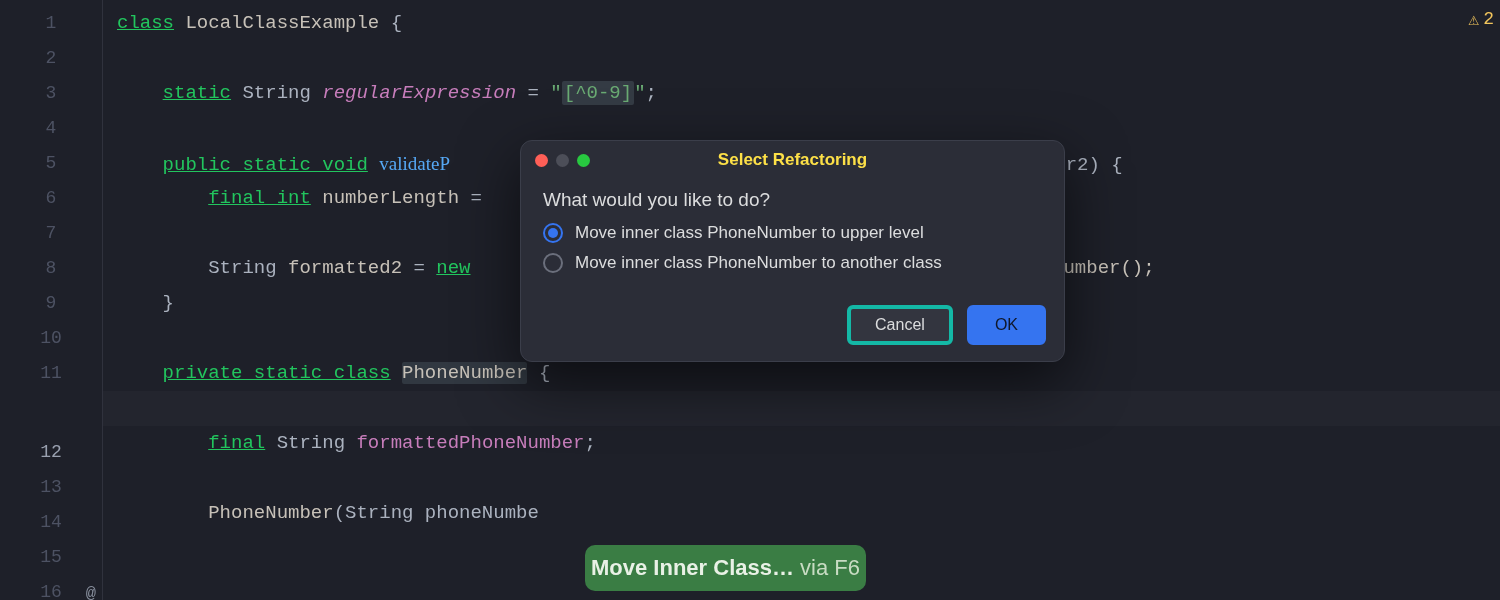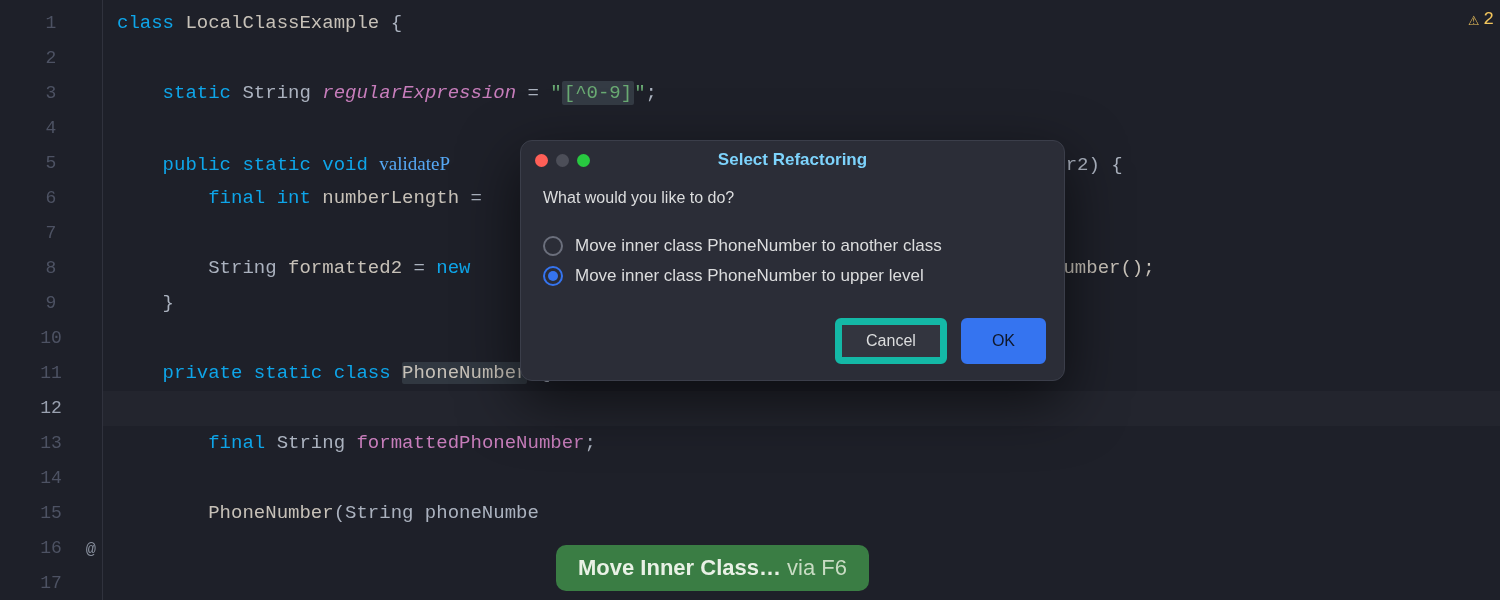--- a/index.html
+++ b/index.html
@@ -16,32 +16,32 @@
 .gutter {
   width: 103px;
   padding-top: 6px;
   border-right: 1px solid #30323d;
   color: #4d5263;
   text-align: center;
   font-size: 18px;
   user-select: none;
 }
 .gutter .ln { height: 35px; line-height: 35px; position: relative; }
-.gutter .ln.active { color: #9aa1b0; }
+.gutter .ln.active { color: #9aa1b0; margin-top: 44px; }
 .gutter .gicon {
   position: absolute; right: 6px; top: 50%; transform: translateY(-50%);
   color: #868d9b; font-size: 17px;
 }
 .code { flex: 1; padding-top: 6px; position: relative; }
 .line { height: 35px; line-height: 35px; white-space: pre; padding-left: 14px; }
 .hlrow {
   position: absolute; left: 0; right: 0; top: calc(6px + 35px*11);
   height: 35px; background: rgba(255,255,255,0.025);
 }
-.kw { color: #0ea5e9; }
+.kw { color: #22c55e; text-decoration: underline; }
 .type { color: #abb2bf; }
 .fn2 { color: #56a8f5; font-family: Liberation Serif, serif; }
 .ident { color: #c7c1b8; }
 .iident { font-style: italic; color: #c7c1b8; }
 .str { color: #6aab73; }
 .strbox {
   background: rgba(120,140,150,0.25);
   padding: 1px 2px; border-radius: 2px;
 }
 .punct { color: #abb2bf; }
@@ -65,54 +65,54 @@
   display: flex; align-items: center;
   height: 38px; padding: 0 14px; position: relative;
 }
 .traffic { display: flex; gap: 8px; }
 .tl { width: 13px; height: 13px; border-radius: 50%; }
 .tl.red { background: #ff5f57; }
 .tl.gray { background: #4c4e58; }
 .tl.green { background: #28c840; }
 .dtitle {
   position: absolute; left: 0; right: 0; text-align: center;
-  font-size: 17px; font-weight: 600; color: #7dd3fc;
+  font-size: 17px; font-weight: 600; color: #fde047;
   pointer-events: none;
 }
 .dbody { padding: 10px 22px 16px; }
-.prompt { font-size: 16px; margin-bottom: 29px; color: #dcddde; }
+.prompt { font-size: 19px; margin-bottom: 12px; color: #dcddde; }
 .radiorow {
   display: flex; align-items: center; gap: 12px;
   font-size: 17px; margin-bottom: 10px; cursor: pointer;
 }
 .radio {
   width: 20px; height: 20px; border-radius: 50%;
   border: 2px solid #6b6f7c; position: relative; flex-shrink: 0;
 }
 .radio.sel { border-color: #3574f0; }
 .radio.sel::after {
   content: ""; position: absolute; left: 3px; top: 3px;
   width: 10px; height: 10px; border-radius: 50%; background: #3574f0;
 }
 .dbuttons {
   display: flex; justify-content: flex-end; gap: 14px;
   padding: 6px 18px 16px;
 }
 .btn {
   font-size: 16px; padding: 7px 24px; border-radius: 6px;
-  border: 7px solid #14b8a6; background: #33353f; color: #dcddde;
+  border: 4px solid #14b8a6; background: #33353f; color: #dcddde;
   cursor: pointer; font-family: inherit;
 }
 .btn.primary { background: #3574f0; border-color: #3574f0; color: #0f172a; }
 .tooltip {
-  position: absolute; left: 556px; top: 545px;
+  position: absolute; left: 585px; top: 545px;
   background: #3a7d44; color: #e9f1e6;
   font-family: -apple-system, "Helvetica Neue", Arial, sans-serif;
   font-size: 22px; font-weight: 600;
-  padding: 10px 22px; border-radius: 10px;
+  padding: 10px 6px; border-radius: 10px;
 }
 .tooltip .sub { font-weight: 400; color: #c8dcc3; }
 </style>
 </head>
 <body>
 
 <div class="editor">
   <div class="gutter">
     <div class="ln">1</div>
     <div class="ln">2</div>
@@ -164,26 +164,26 @@
     <div class="traffic">
       <div class="tl red"></div>
       <div class="tl gray"></div>
       <div class="tl green"></div>
     </div>
     <div class="dtitle">Select Refactoring</div>
   </div>
   <div class="dbody">
     <div class="prompt">What would you like to do?</div>
     <div class="radiorow">
+      <div class="radio sel"></div>
+      <span>Move inner class PhoneNumber to upper level</span>
+    </div>
+    <div class="radiorow">
       <div class="radio"></div>
       <span>Move inner class PhoneNumber to another class</span>
-    </div>
-    <div class="radiorow">
-      <div class="radio sel"></div>
-      <span>Move inner class PhoneNumber to upper level</span>
     </div>
   </div>
   <div class="dbuttons">
     <button class="btn">Cancel</button>
     <button class="btn primary">OK</button>
   </div>
 </div>
 
 <div class="tooltip">
   <span>Move Inner Class…</span><span class="sub"> via F6</span>

